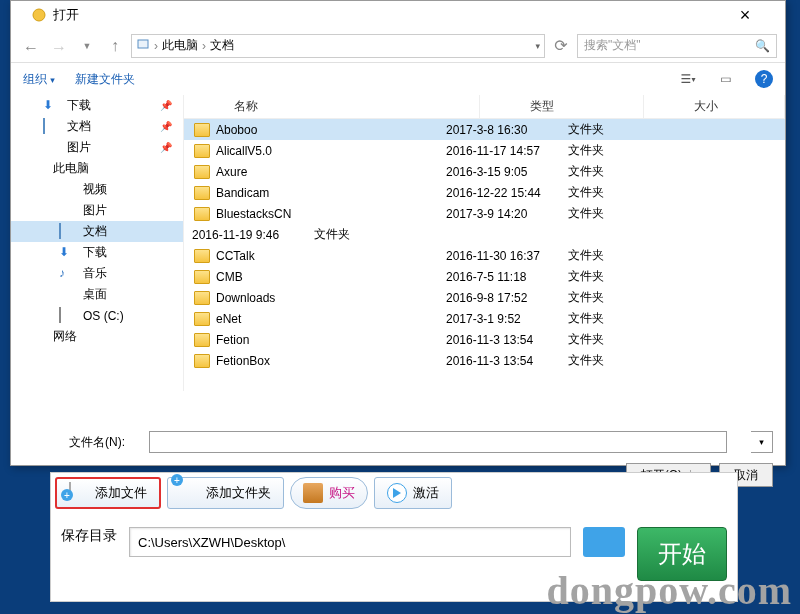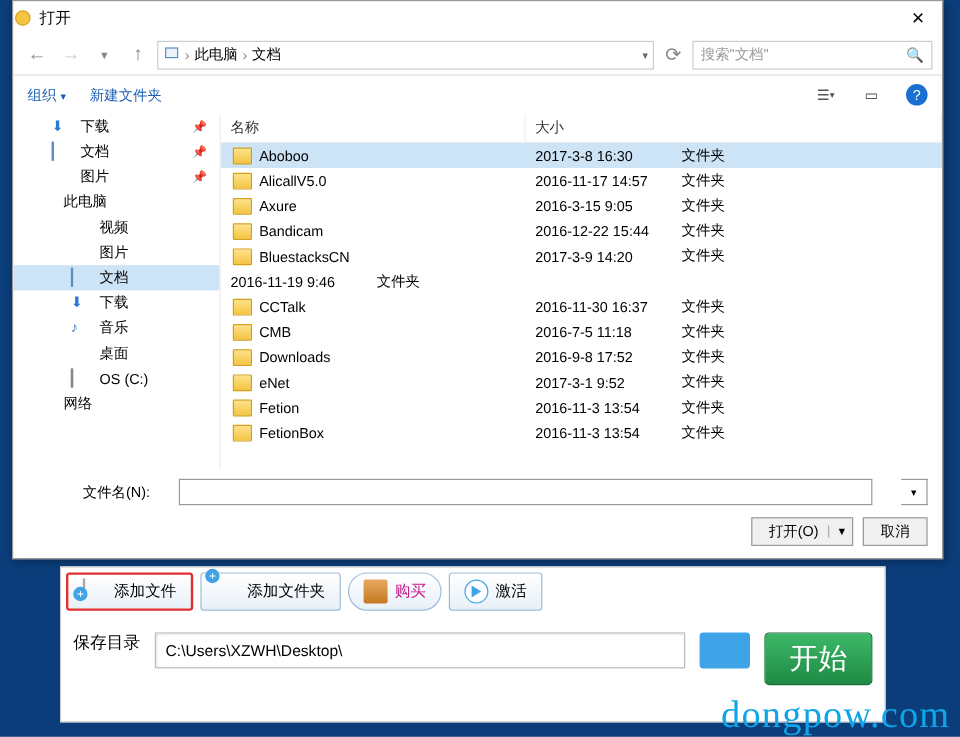--- a/index.html
+++ b/index.html
@@ -1,18 +1,18 @@
 <!DOCTYPE html>
 <html><head>
 <meta charset="utf-8">
 <style>
 * { box-sizing: border-box; margin: 0; padding: 0; font-family: "Microsoft YaHei", "Segoe UI", sans-serif; }
 body { background: #0a3d7a; width: 800px; height: 614px; position: relative; overflow: hidden; }
 .dialog { position: absolute; left: 10px; top: 0; width: 776px; height: 466px; background: #fff; border: 1px solid #999; box-shadow: 2px 2px 8px rgba(0,0,0,.3); }
-.titlebar { height: 28px; display: flex; align-items: center; padding: 0 0; }
+.titlebar { height: 28px; display: flex; align-items: center; padding: 0 20px; }
 .titlebar .icon { width: 16px; height: 16px; margin-right: 6px; }
 .titlebar .title { font-size: 13px; flex: 1; }
 .titlebar .close { width: 40px; height: 24px; text-align: center; line-height: 24px; font-size: 18px; cursor: pointer; }
 .navbar { height: 34px; display: flex; align-items: center; padding: 0 8px; gap: 4px; border-bottom: 1px solid #e0e0e0; }
 .navbtn { width: 24px; height: 24px; display: inline-flex; align-items: center; justify-content: center; color: #888; }
 .breadcrumb { flex: 1; height: 24px; border: 1px solid #ccc; display: flex; align-items: center; padding: 0 4px; font-size: 12px; gap: 4px; }
 .breadcrumb .sep { color: #888; }
 .searchbox { width: 200px; height: 24px; border: 1px solid #ccc; display: flex; align-items: center; padding: 0 6px; font-size: 12px; color: #999; }
 .searchbox .mag { margin-left: auto; color: #666; }
 .toolbar { height: 32px; display: flex; align-items: center; padding: 0 12px; gap: 20px; font-size: 12px; color: #1a5fb4; }
@@ -21,52 +21,52 @@
 .helpicon { width: 18px; height: 18px; border-radius: 50%; background: #1a70d0; color: #fff; display: inline-flex; align-items: center; justify-content: center; font-size: 12px; }
 .body { display: flex; height: 296px; }
 .sidebar { width: 172px; overflow: hidden; font-size: 12px; }
 .sidebar .item { height: 21px; display: flex; align-items: center; padding-left: 32px; gap: 8px; position: relative; }
 .sidebar .item.sel { background: #cde4f7; }
 .sidebar .item .pin { position: absolute; right: 10px; color: #888; font-size: 10px; }
 .sidebar .item.indent { padding-left: 48px; }
 .sidebar .item .sicon { width: 16px; height: 16px; flex-shrink: 0; }
 .filelist { flex: 1; display: flex; flex-direction: column; border-left: 1px solid #eee; }
 .fhead { height: 24px; display: flex; border-bottom: 1px solid #eee; font-size: 12px; color: #333; }
-.fhead div { display: flex; align-items: center; padding-left: 8px; border-right: 1px solid #eee; }
+.fhead div { display: flex; align-items: center; padding-left: 8px; border-right: 1px solid #eee; margin-left: 42px; }
 .col-name { width: 254px; }
 .col-date { width: 122px; }
 .col-type { width: 122px; }
 .col-size { flex: 1; }
 .rows { overflow: hidden; }
 .frow { height: 21px; display: flex; font-size: 12px; align-items: center; }
 .frow.sel { background: #cde4f7; }
 .frow .fname { display: flex; align-items: center; gap: 6px; padding-left: 10px; }
 .folder-icon { width: 16px; height: 14px; background: linear-gradient(#fde28b,#f5c441); border-radius: 1px; border: 1px solid #d4a017; flex-shrink: 0; }
 .bottom { padding: 8px 12px; }
-.fnrow { display: flex; align-items: center; gap: 24px; margin-bottom: 10px; }
+.fnrow { display: flex; align-items: center; gap: 24px; margin-bottom: 10px; margin-top: 32px; }
 .fnrow .lbl { font-size: 12px; width: 102px; text-align: right; }
 .fnrow input { flex: 1; height: 22px; border: 1px solid #999; padding: 0 4px; font-size: 12px; }
 .fnrow .dd { width: 22px; height: 22px; border: 1px solid #999; border-left: none; display: flex; align-items: center; justify-content: center; }
 .fnrow select { width: 200px; height: 22px; border: 1px solid #999; font-size: 12px; }
 .btnrow { display: flex; justify-content: flex-end; gap: 8px; }
 .winbtn { height: 24px; padding: 0 14px; border: 1px solid #999; background: #f0f0f0; font-size: 12px; display: inline-flex; align-items: center; }
 .winbtn.split { padding-right: 4px; }
 .winbtn.split .arr { border-left: 1px solid #aaa; padding-left: 6px; margin-left: 8px; }
 .apppanel { position: absolute; left: 50px; top: 472px; width: 688px; height: 130px; background: #fff; border: 1px solid #ccc; }
 .approw1 { display: flex; gap: 6px; padding: 4px; }
 .appbtn { height: 32px; border: 1px solid #9bbbda; border-radius: 3px; background: linear-gradient(#fff,#e8f0f8); display: flex; align-items: center; padding: 0 12px; font-size: 13px; gap: 6px; }
 .appbtn.red { border: 2px solid #e03030; }
 .appbtn .aicon { width: 20px; height: 20px; }
 .appbtn.buy { color: #c71585; border-radius: 16px; }
 .approw2 { display: flex; gap: 12px; padding: 14px 10px; }
 .approw2 .lbl2 { font-size: 14px; }
 .pathbox { flex: 1; height: 30px; border: 1px solid #bbb; box-shadow: inset 1px 1px 2px rgba(0,0,0,.1); padding: 0 8px; font-size: 13px; display: flex; align-items: center; }
 .folderbtn { width: 42px; height: 30px; background: #3fa3e8; border-radius: 3px; }
-.startbtn { width: 90px; height: 44px; background: linear-gradient(#3db867,#1f8a45); border: 1px solid #1a6f37; border-radius: 4px; color: #fff; font-size: 24px; display: flex; align-items: center; justify-content: center; }
-.watermark { position: absolute; right: 8px; bottom: 0px; font-size: 32px; color: #0ea5e9; font-family: Georgia, serif; letter-spacing: 1px; font-weight:normal;}
+.startbtn { width: 90px; height: 54px; background: linear-gradient(#3db867,#1f8a45); border: 1px solid #1a6f37; border-radius: 4px; color: #fff; font-size: 24px; display: flex; align-items: center; justify-content: center; }
+.watermark { position: absolute; right: 8px; bottom: 0px; font-size: 40px; color: #a3a3a3; font-family: Georgia, serif; letter-spacing: 1px; font-weight:bold;}
 .down-arrow-icon{ color:#2a7ad4;} .doc-icon{ width:14px;height:14px;border:1px solid #5a8fc4;background:#eaf2fa;} .pic-icon{ width:14px;height:14px;background:linear-gradient(#6ab2e8,#3a7bc4);} .pc-icon{width:14px;height:14px;background:#3a6ea5;} .vid-icon{width:14px;height:14px;background:#3a5a8a;} .music-icon{color:#3a7bc4;} .desk-icon{width:14px;height:14px;background:#2a7ad4;} .drive-icon{width:14px;height:14px;background:#b8b8b8;border:1px solid #888;} .net-icon{width:14px;height:14px;background:#3a6ea5;} .pagewhite{width:16px;height:20px;background:#fff;border:1px solid #aaa;position:relative;} .pluscircle{width:12px;height:12px;border-radius:50%;background:#3fa3e8;color:#fff;font-size:10px;display:flex;align-items:center;justify-content:center;position:absolute;right:-3px;bottom:-3px;} .folderblue{width:20px;height:16px;background:linear-gradient(#ffe28a,#f5b941);border-radius:2px;position:relative;} .trashicon{width:18px;height:20px;background:linear-gradient(#5aa0e0,#2a6bb4);border-radius:2px;} .bagicon{width:18px;height:20px;background:linear-gradient(#e8a860,#c47820);border-radius:2px;} .playicon{width:20px;height:20px;border-radius:50%;background:#fff;border:1px solid #3fa3e8;display:flex;align-items:center;justify-content:center;} .playicon::after{content:"";border-left:8px solid #3fa3e8;border-top:5px solid transparent;border-bottom:5px solid transparent;}
 </style>
 </head>
 <body>
 
 <div class="dialog">
   <div class="titlebar">
     <span class="icon">
       <svg width="16" height="16">
           <circle cx="8" cy="8" r="6" fill="#f5c441" stroke="#d4a017"></circle>
@@ -158,20 +158,21 @@
           <span>OS (C:)</span>
         </div>
         <div class="item" style="padding-left: 18px;">
           <span class="sicon"><span class="net-icon"></span></span>
           <span>网络</span>
         </div>
       </div>
     <div class="filelist">
       <div class="fhead">
         <div class="col-name">名称</div>
+        <div class="col-type">类型</div>
         <div class="col-size">大小</div>
       </div>
       <div class="rows" id="rows">
           <div class="frow sel">
             <div class="col-name fname">
               <span class="folder-icon"></span>
               <span>Aboboo</span>
             </div>
             <div class="col-date" style="padding-left:8px">2017-3-8 16:30</div>
             <div class="col-type" style="padding-left:8px">文件夹</div>

